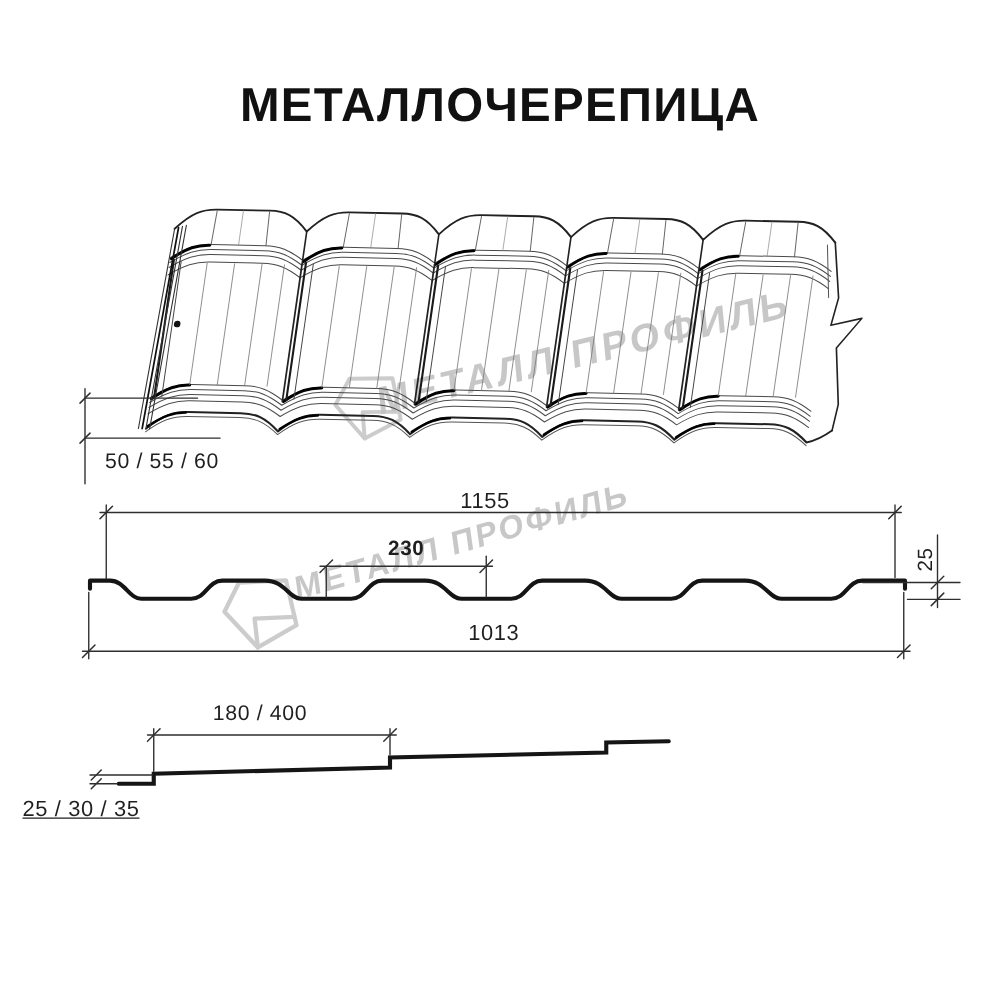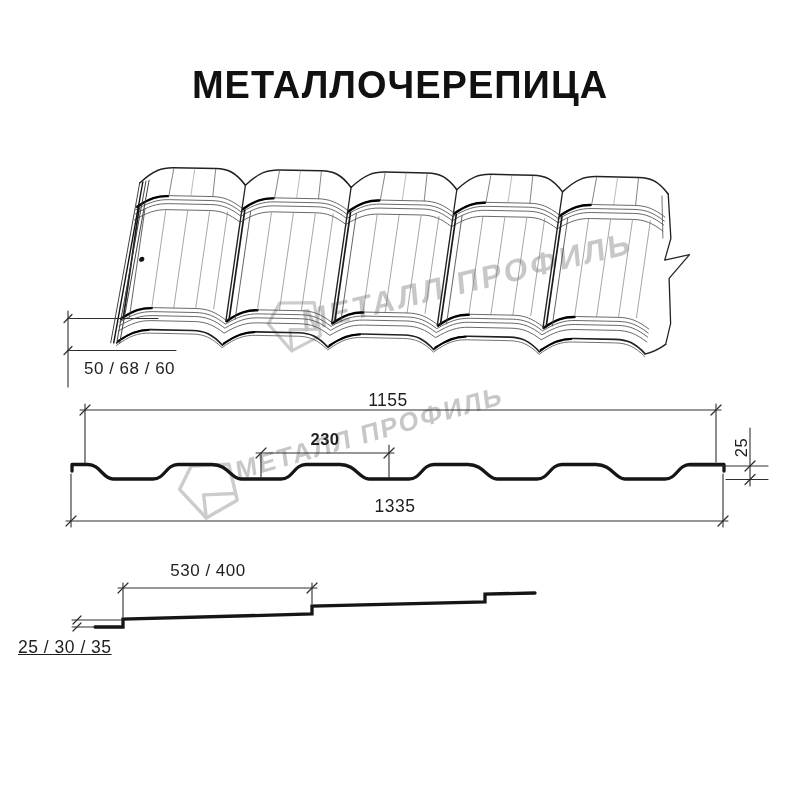--- a/index.html
+++ b/index.html
@@ -172,26 +172,26 @@
         <line x1="307" y1="593" x2="317" y2="583" stroke="#2e2e2e" stroke-width="1.2" stroke-linecap="round"></line>
         <line x1="123" y1="583" x2="123" y2="617" stroke="#2e2e2e" stroke-width="1.1" stroke-linecap="round"></line>
         <line x1="312" y1="583" x2="312" y2="604" stroke="#2e2e2e" stroke-width="1.1" stroke-linecap="round"></line>
         <line x1="72" y1="620" x2="122" y2="620" stroke="#2e2e2e" stroke-width="1.1" stroke-linecap="round"></line>
         <line x1="72" y1="627" x2="94" y2="627" stroke="#2e2e2e" stroke-width="1.1" stroke-linecap="round"></line>
         <line x1="73" y1="624" x2="81" y2="616" stroke="#2e2e2e" stroke-width="1.2" stroke-linecap="round"></line>
         <line x1="73" y1="631" x2="81" y2="623" stroke="#2e2e2e" stroke-width="1.2" stroke-linecap="round"></line>
       </g>
     </svg>
 
-  <div class="dim txt" style="left:84px;top:359px;">50 / 68 / 60</div>
+  <div class="dim txt" style="left:84px;top:359px;">50 / 55 / 60</div>
 
   <div class="dim c txt" style="left:353px;top:390px;width:70px;font-size:17.5px;">1155</div>
 
   <div class="dim c txt" style="left:295px;top:430px;width:60px;font-size:16.5px;font-weight:bold;">230</div>
 
   <div class="dim c txt" style="left:726px;top:438px;width:30px;font-size:16.5px;transform:rotate(-90deg);">25</div>
 
-  <div class="dim c txt" style="left:360px;top:496px;width:70px;font-size:17.5px;">1335</div>
+  <div class="dim c txt" style="left:360px;top:496px;width:70px;font-size:17.5px;">1013</div>
 
-  <div class="dim c txt" style="left:160px;top:561px;width:96px;">530 / 400</div>
+  <div class="dim c txt" style="left:160px;top:561px;width:96px;">180 / 400</div>
 
   <div class="dim txt" style="left:18px;top:637px;font-size:17.5px;text-decoration:underline;">25 / 30 / 35</div>
 </div>
 
 </body></html>

